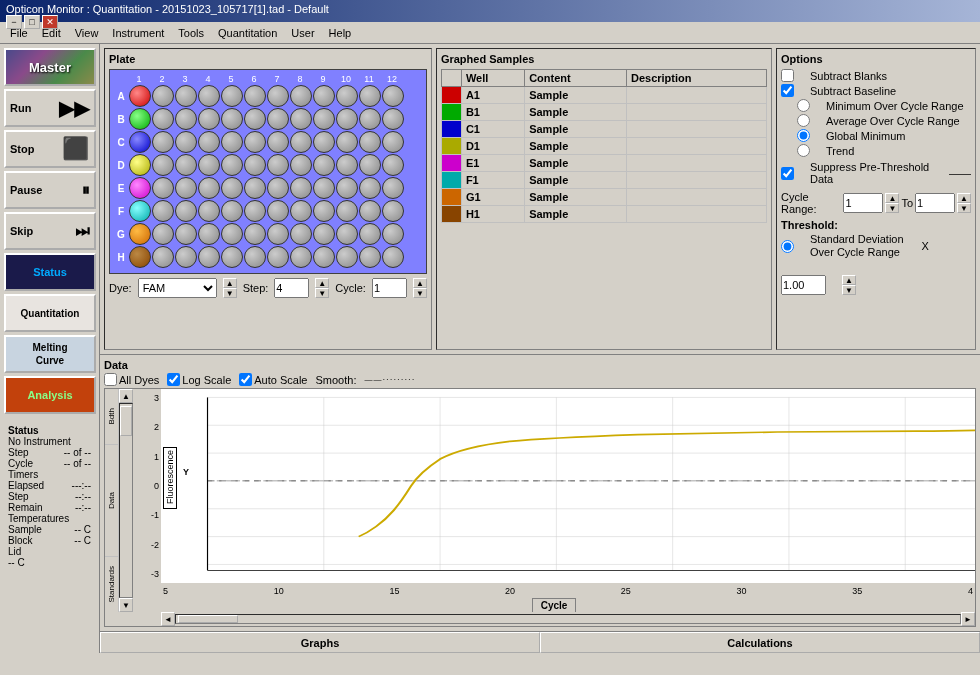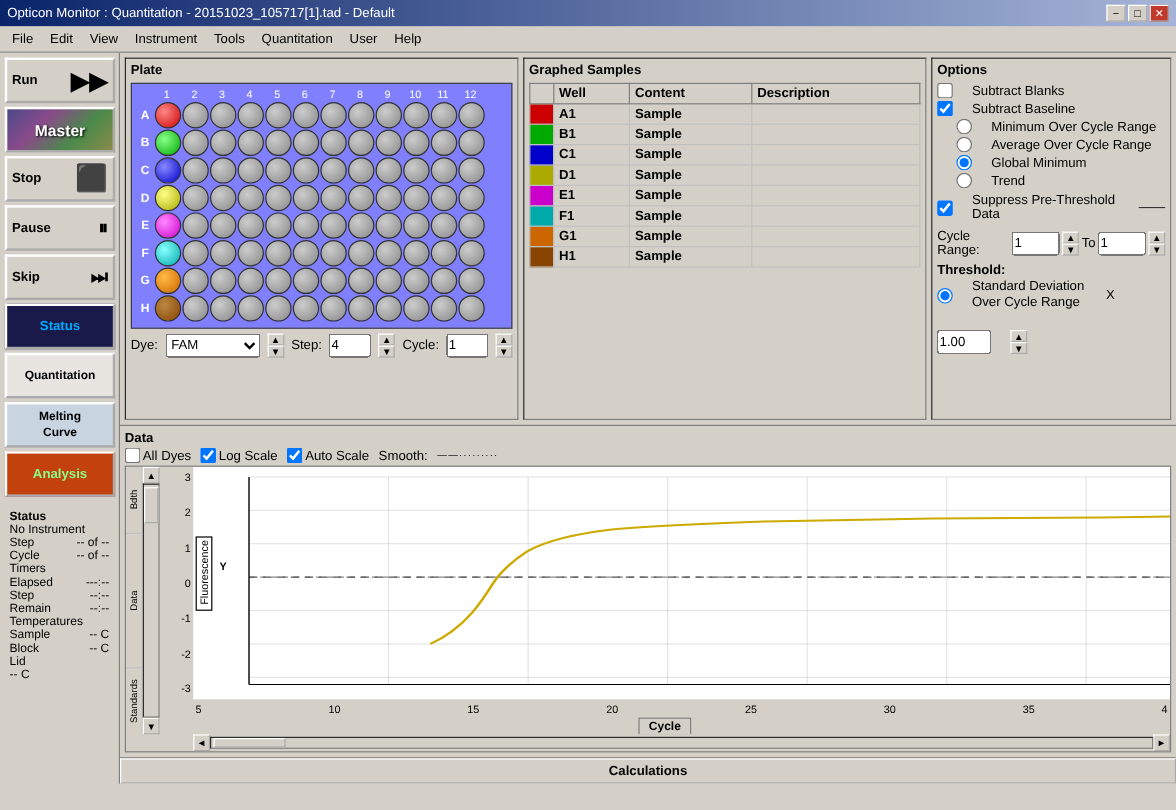--- a/index.html
+++ b/index.html
@@ -1,19 +1,19 @@
 <!DOCTYPE html>
 <html><head>
   <meta charset="utf-8">
   <style>
     * { box-sizing: border-box; margin: 0; padding: 0; }
     body { font-family: Arial, sans-serif; font-size: 11px; background: #d4d0c8; width: 980px; height: 675px; overflow: hidden; }
     
     
-    #titlebar { background: linear-gradient(to right, #0a246a, #a6b5d7); color: white; padding: 3px 6px; display: flex; justify-content: space-between; align-items: center; height: 22px; }
+    #titlebar { background: linear-gradient(to right, #0a246a, #a6b5d7); color: white; padding: 3px 6px; display: flex; justify-content: space-between; height: 22px; flex-direction: column; }
     #titlebar-controls { display: flex; gap: 2px; }
     .title-btn { width: 16px; height: 14px; font-size: 9px; background: #d4d0c8; border: 1px outset #fff; cursor: pointer; display: flex; align-items: center; justify-content: center; }
     .title-btn.close { background: #c0392b; color: white; }
 
     
     #menubar { background: #d4d0c8; border-bottom: 1px solid #808080; padding: 2px 4px; display: flex; gap: 2px; height: 22px; align-items: center; }
     .menu-item { padding: 2px 6px; cursor: pointer; font-size: 11px; }
 
     
     #main { display: flex; height: calc(675px - 44px - 22px); }
@@ -121,26 +121,26 @@
   <span class="menu-item">Instrument</span>
   <span class="menu-item">Tools</span>
   <span class="menu-item">Quantitation</span>
   <span class="menu-item">User</span>
   <span class="menu-item">Help</span>
 </div>
 
 <div id="main">
 
   <div id="sidebar">
+    <div class="sidebar-btn master">
+      <span style="color:white;font-size:13px;font-weight:bold;text-shadow:1px 1px 2px black;">Master</span>
+    </div>
     <div class="sidebar-btn run" style="display:flex;align-items:center;justify-content:space-between;padding:0 4px;">
       <span style="font-weight:bold;">Run</span>
       <span style="font-size:20px;">▶▶</span>
-    </div>
-    <div class="sidebar-btn master">
-      <span style="color:white;font-size:13px;font-weight:bold;text-shadow:1px 1px 2px black;">Master</span>
     </div>
     <div class="sidebar-btn stop" style="display:flex;align-items:center;justify-content:space-between;padding:0 4px;">
       <span style="font-weight:bold;">Stop</span>
       <span style="font-size:22px;color:#cc0000;">⬛</span>
     </div>
     <div class="sidebar-btn pause" style="display:flex;align-items:center;justify-content:space-between;padding:0 4px;">
       <span style="font-weight:bold;">Pause</span>
       <span style="font-size:16px;">⏸</span>
     </div>
     <div class="sidebar-btn skip" style="display:flex;align-items:center;justify-content:space-between;padding:0 4px;">
@@ -627,16 +627,17 @@
           <button style="width:14px;height:14px;font-size:8px;background:#d4d0c8;border:1px outset #fff;cursor:pointer;">◄</button>
           <div style="flex:1;height:10px;margin-top:2px;background:#d4d0c8;border:1px inset #808080;position:relative;">
             <div style="width:60px;height:8px;background:#d4d0c8;border:1px outset #fff;position:absolute;left:2px;top:0;"></div>
           </div>
           <button style="width:14px;height:14px;font-size:8px;background:#d4d0c8;border:1px outset #fff;cursor:pointer;">►</button>
         </div>
       </div>
     </div>
 
     <div id="bottom-bar">
+      <button class="bottom-btn">Graphs</button>
       <button class="bottom-btn">Calculations</button>
     </div>
   </div>
 </div>
 
 </body></html>

